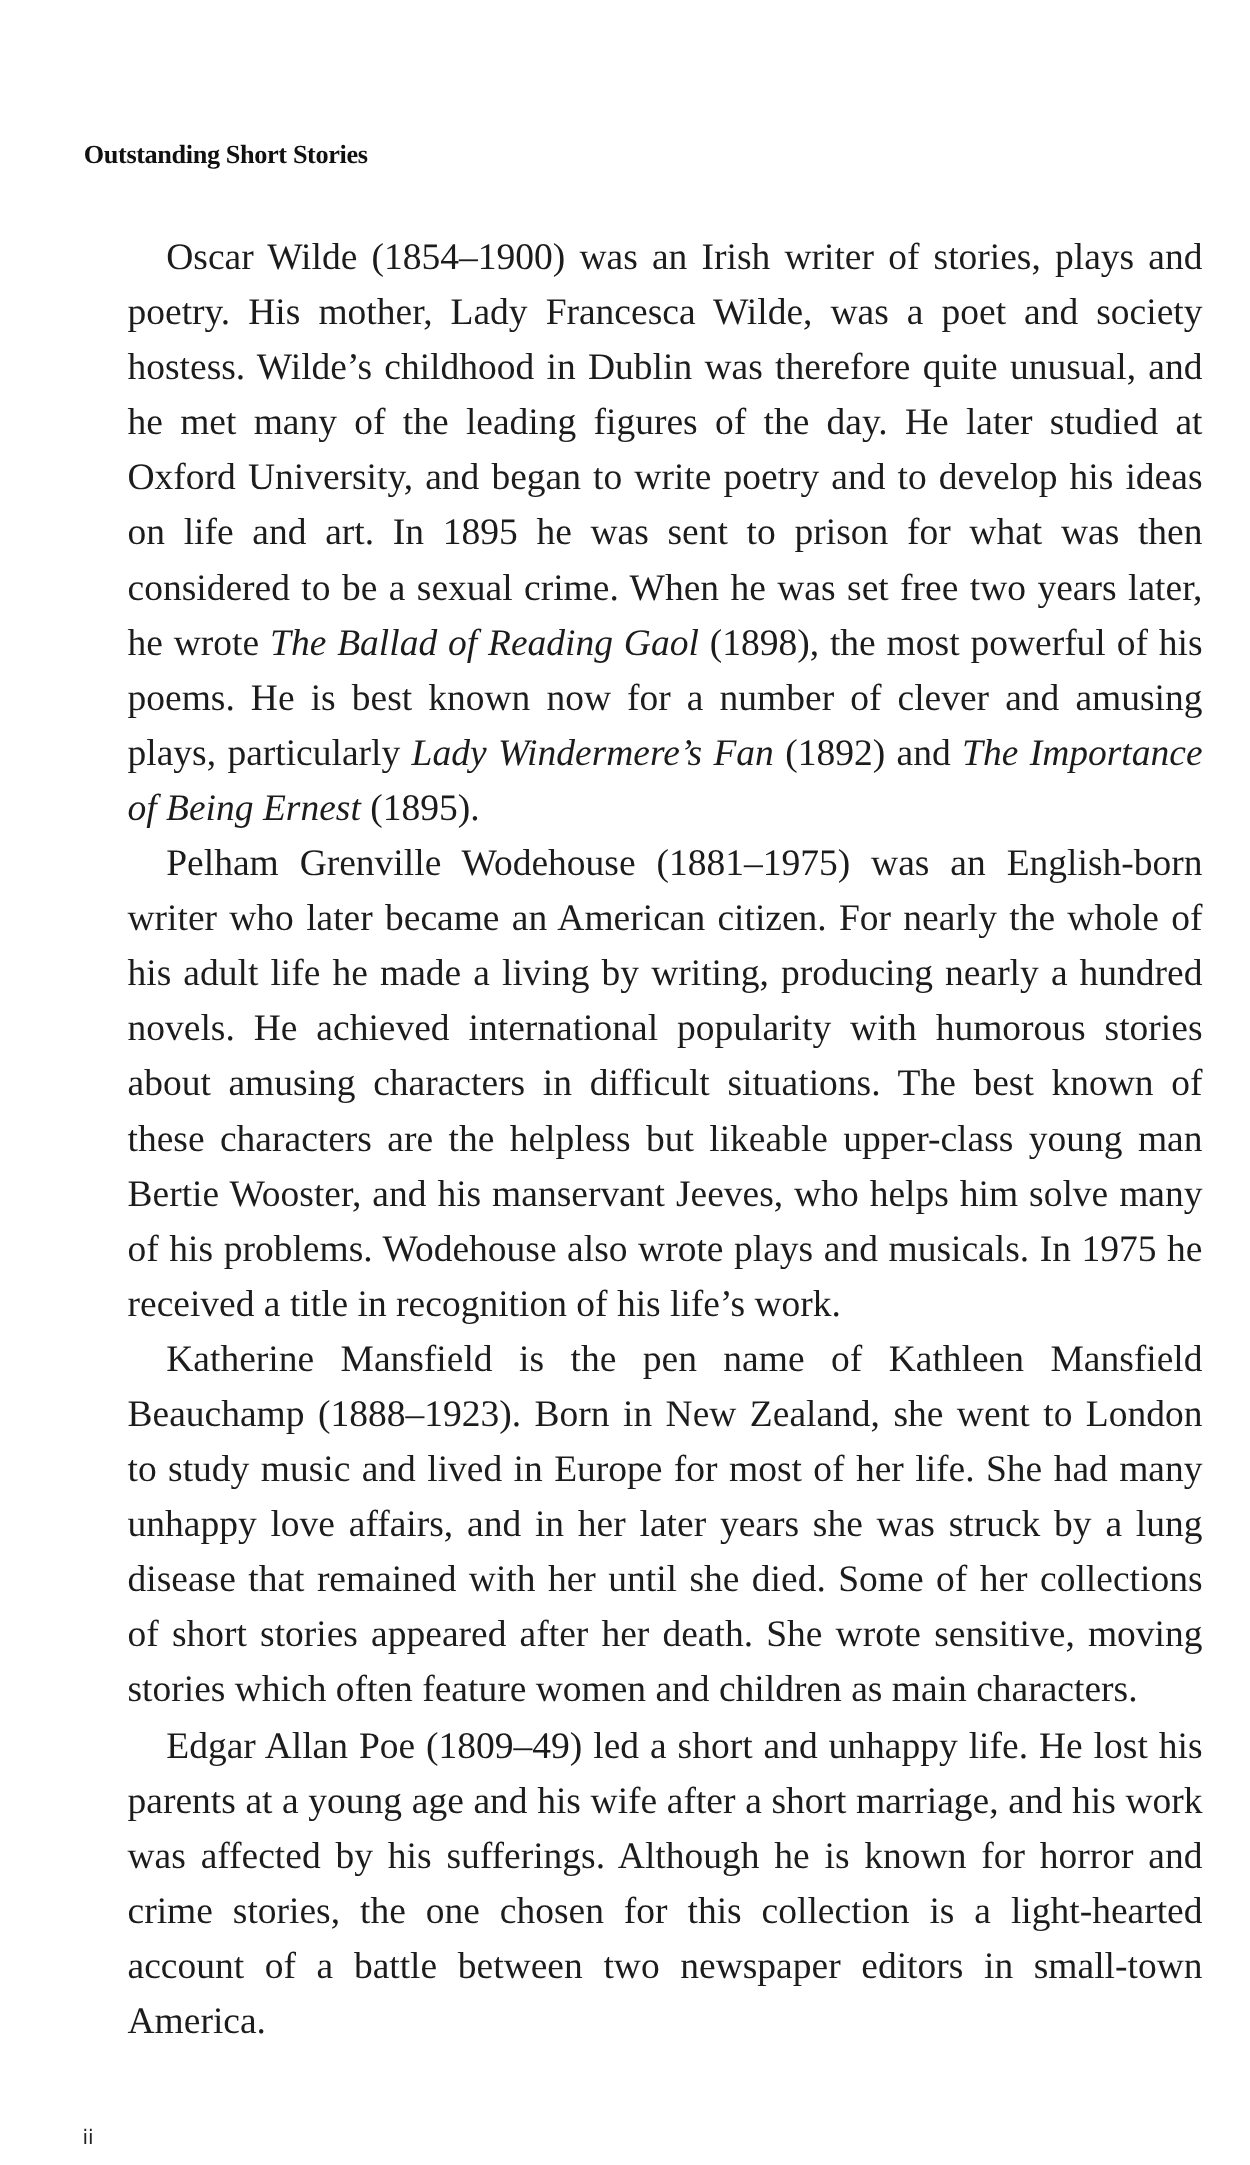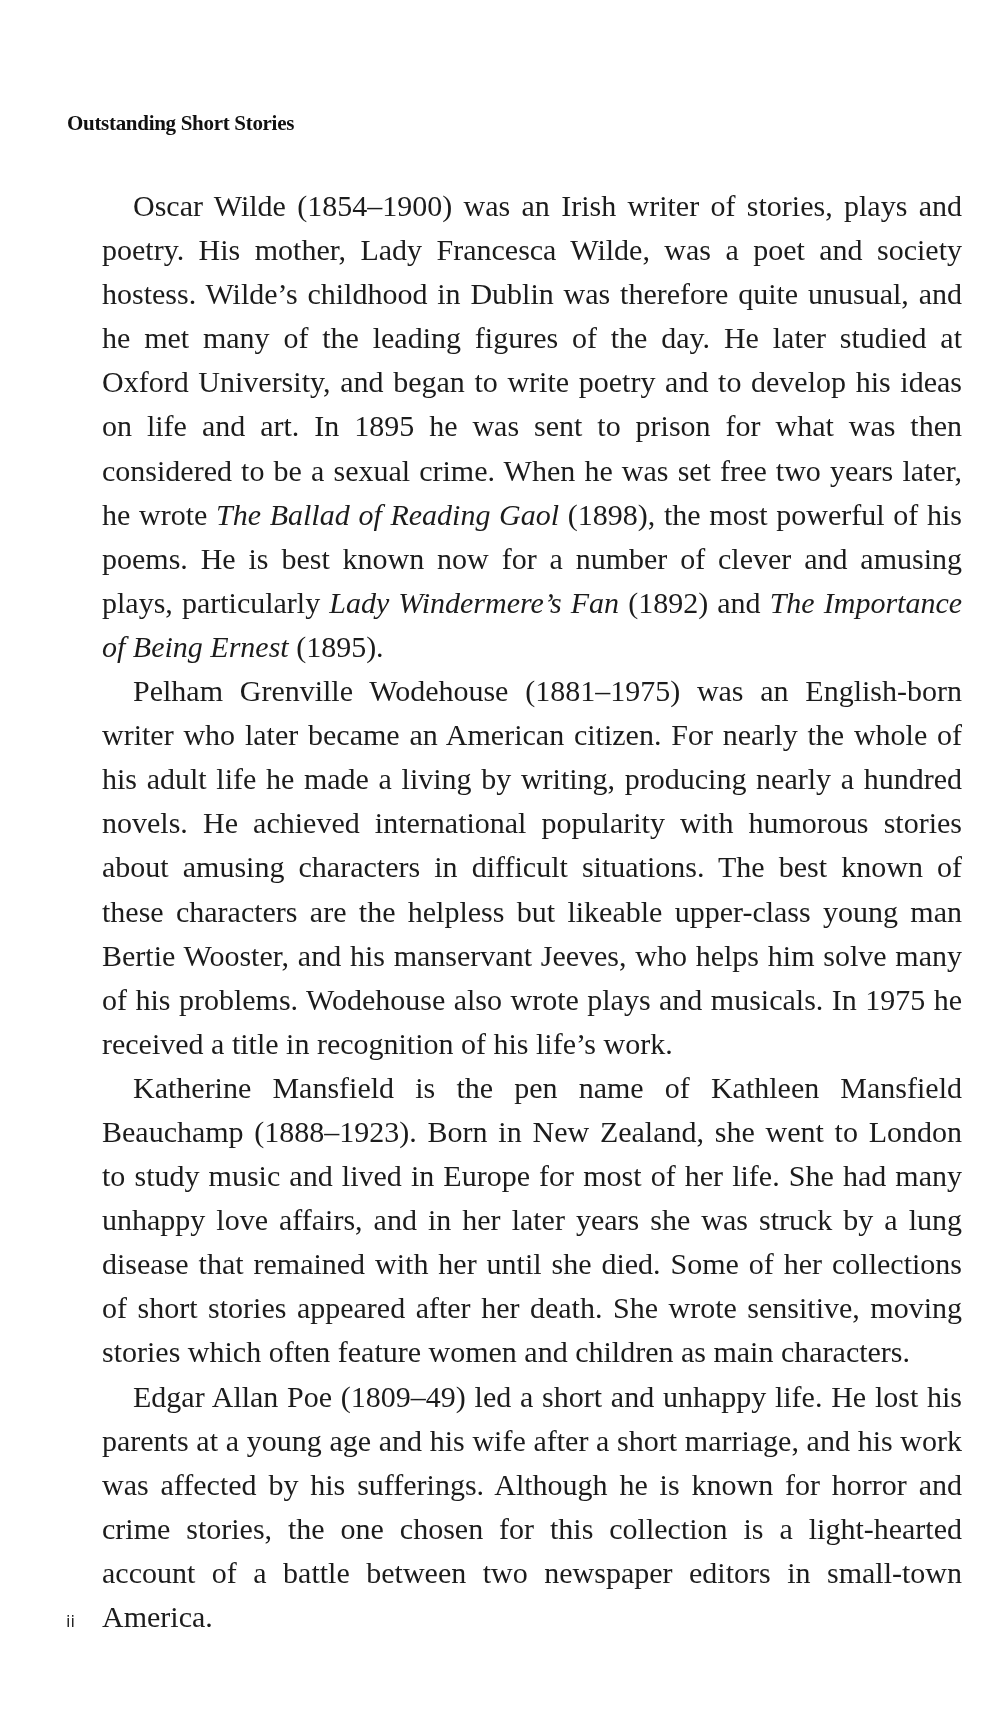--- a/index.html
+++ b/index.html
@@ -10,21 +10,21 @@
     letter-spacing: -0.3px; color: #111; margin-top: 15px;
   }
   .body-text {
     position: absolute; left: 102px; top: 184px; width: 860px;
     font-family: "Liberation Serif", serif; font-size: 30px; line-height: 44.1px;
     color: #1c1c1c; text-align: justify;
   }
   .body-text p { margin: 0; text-indent: 31px; }
   .body-text em { font-style: italic; }
   .folio {
-    position: absolute; left: 66px; top: 1612px;
+    position: absolute; left: 66px; top: 1700px;
     font-family: "DejaVu Sans", sans-serif; font-size: 16px; color: #222;
   }
 </style>
 </head>
 <body>
 
 <div class="running-head">Outstanding Short Stories</div>
 
 <div class="body-text">
   <p>

